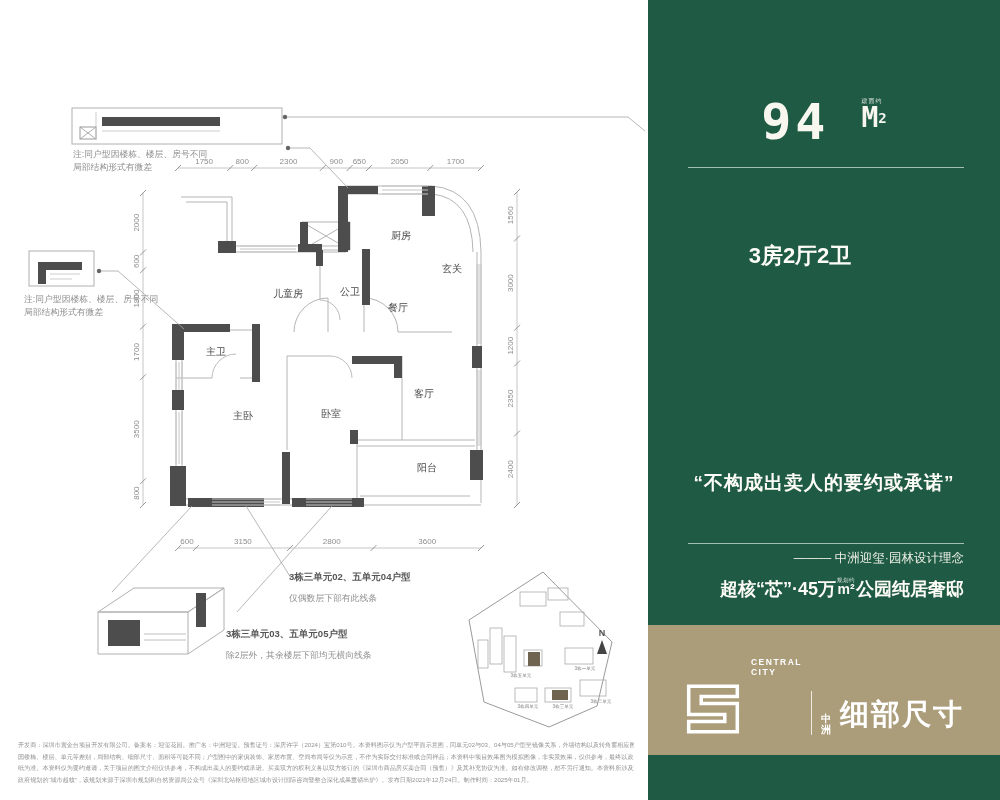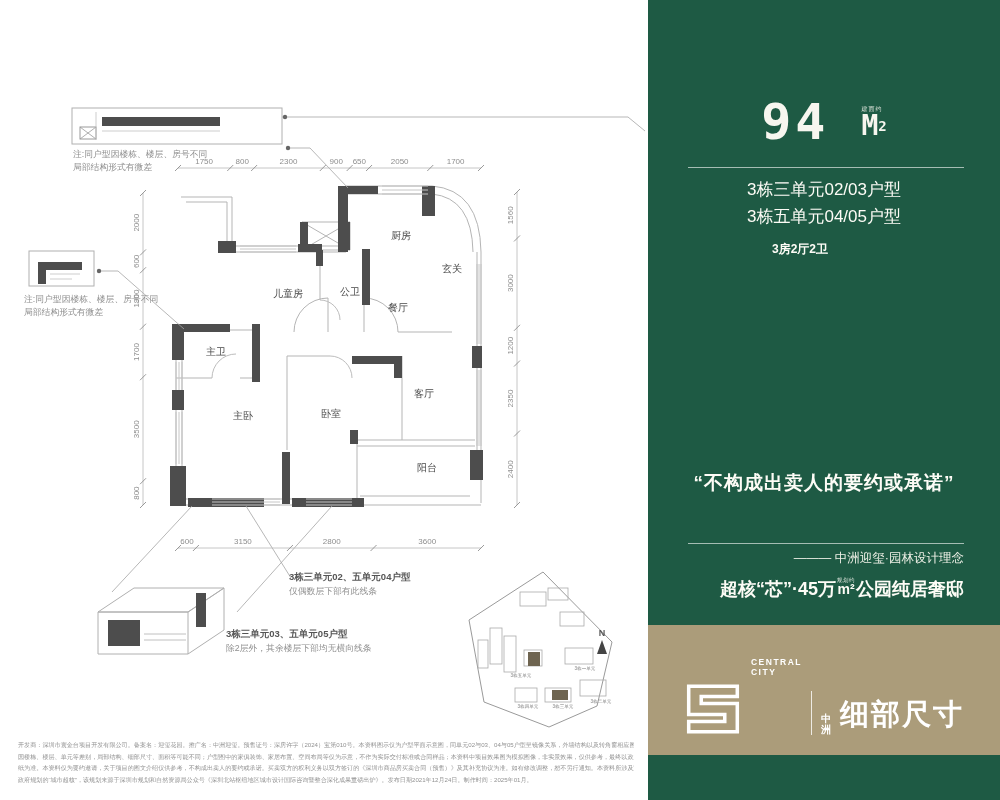--- a/index.html
+++ b/index.html
@@ -3,45 +3,45 @@
 <meta charset="utf-8">
 <style>
   html,body{margin:0;padding:0;background:#e8e8e8;}
   .canvas{position:relative;width:1000px;height:800px;background:#ffffff;overflow:hidden;
           font-family:"Liberation Sans","DejaVu Sans",sans-serif;}
   .abs{position:absolute;}
   
   .green-panel{left:648px;top:0;width:352px;height:625px;background:#1e5a44;color:#f7f6ef;}
   .green-strip{left:648px;top:755px;width:352px;height:45px;background:#1e5a44;}
   .tan-panel{left:648px;top:625px;width:352px;height:130px;background:#ab9c7a;}
-  .area-badge{left:0;top:98px;width:352px;display:flex;justify-content:center;align-items:center;gap:4px;}
+  .area-badge{left:0;top:98px;width:352px;display:flex;justify-content:center;align-items:flex-start;gap:4px;}
   .area-num{font-family:"DejaVu Sans Mono",monospace;font-weight:700;font-size:50px;line-height:48px;letter-spacing:4px;}
   .area-m-wrap{display:flex;flex-direction:column;align-items:flex-start;line-height:1;margin-left:28px;}
   .area-tiny{font-size:6px;letter-spacing:1px;opacity:.85;margin-bottom:1px;}
   .area-m{font-family:"DejaVu Sans Mono",monospace;font-weight:700;font-size:28px;line-height:26px;}
   .area-sup{font-size:14px;vertical-align:top;}
   .divider{left:688px;width:276px;height:1px;background:rgba(255,255,255,.6);}
   .unit-lines{left:648px;top:176px;width:352px;text-align:center;font-size:17px;line-height:27px;font-weight:500;color:#fdfcf6;}
-  .layout-line{left:648px;top:241px;width:304px;text-align:center;font-size:12px;font-weight:700;color:#fdfcf6;}
+  .layout-line{left:648px;top:241px;width:304px;text-align:center;font-size:22px;font-weight:700;color:#fdfcf6;}
   .quote{left:648px;top:470px;width:352px;text-align:center;font-size:19px;font-weight:700;letter-spacing:1px;color:#fdfcf6;}
   .attribution{left:648px;top:506px;width:316px;text-align:right;font-size:12.5px;color:#eef0e6;margin-top:44px;}
   .tagline{left:648px;top:573px;width:388px;text-align:center;font-size:18px;font-weight:700;color:#fdfcf6;}
   .m2unit{display:inline-flex;flex-direction:column;align-items:center;vertical-align:bottom;margin:5px 1px;}
   .m2tiny{font-size:5.5px;font-weight:400;line-height:5px;letter-spacing:.5px;opacity:.85;}
   .m2txt{font-size:14px;font-weight:700;line-height:13px;}
   
   .logo-row{left:648px;top:645px;width:352px;height:90px;display:flex;justify-content:center;align-items:flex-end;gap:9px;color:#fff;}
   .brand-col{display:flex;flex-direction:column;font-size:8.5px;font-weight:700;letter-spacing:1.5px;line-height:10px;align-self:flex-start;margin-top:12px;}
   .logo-div{width:1px;height:44px;background:rgba(255,255,255,.8);}
   .cn-col{display:flex;flex-direction:column;font-size:10px;line-height:11px;font-weight:700;}
   .cn-name{font-size:29px;font-weight:700;letter-spacing:2px;}
   
   .note-text{font-size:8.8px;line-height:13px;color:#8f8f8f;}
   .c-title{font-size:9.5px;font-weight:700;color:#555;}
-  .c-sub{font-size:8.8px;color:#8f8f8f;margin-top:2px;}
+  .c-sub{font-size:8.8px;color:#8f8f8f;margin-top:9px;}
   .disclaimer{left:18px;top:739px;width:616px;font-size:6.1px;line-height:11.5px;color:#929292;}
   .disclaimer div{white-space:nowrap;overflow:hidden;}
   svg text{font-family:"Liberation Sans","DejaVu Sans",sans-serif;}
 </style>
 </head>
 <body>
 
 <div class="canvas">
 
   <svg id="plan-svg" class="abs" style="left:0;top:0" width="648" height="800" viewBox="0 0 648 800">
@@ -285,24 +285,20 @@
 
   <div class="abs green-panel">
     <div class="abs area-badge">
       <span class="area-num">94</span>
       <span class="area-m-wrap">
         <span class="area-tiny">建面约</span>
         <span class="area-m"><span>M</span><span class="area-sup">2</span></span>
       </span>
     </div>
     <div class="abs divider" style="top:167px;left:40px"></div>
-    <div class="abs unit-lines" style="left:0">
-      <div>3栋三单元02/03户型</div>
-      <div>3栋五单元04/05户型</div>
-    </div>
     <div class="abs layout-line" style="left:0">3房2厅2卫</div>
     <div class="abs quote" style="left:0">“不构成出卖人的要约或承诺”</div>
     <div class="abs attribution" style="left:0">——— 中洲迎玺·园林设计理念</div>
     <div class="abs divider" style="top:543px;left:40px"></div>
     <div class="abs tagline" style="left:0">
       <span>超核“芯”·45万</span><span class="m2unit">
           <span class="m2tiny">规划约</span>
           <span class="m2txt">m²</span>
         </span><span>公园纯居奢邸</span>
     </div>

